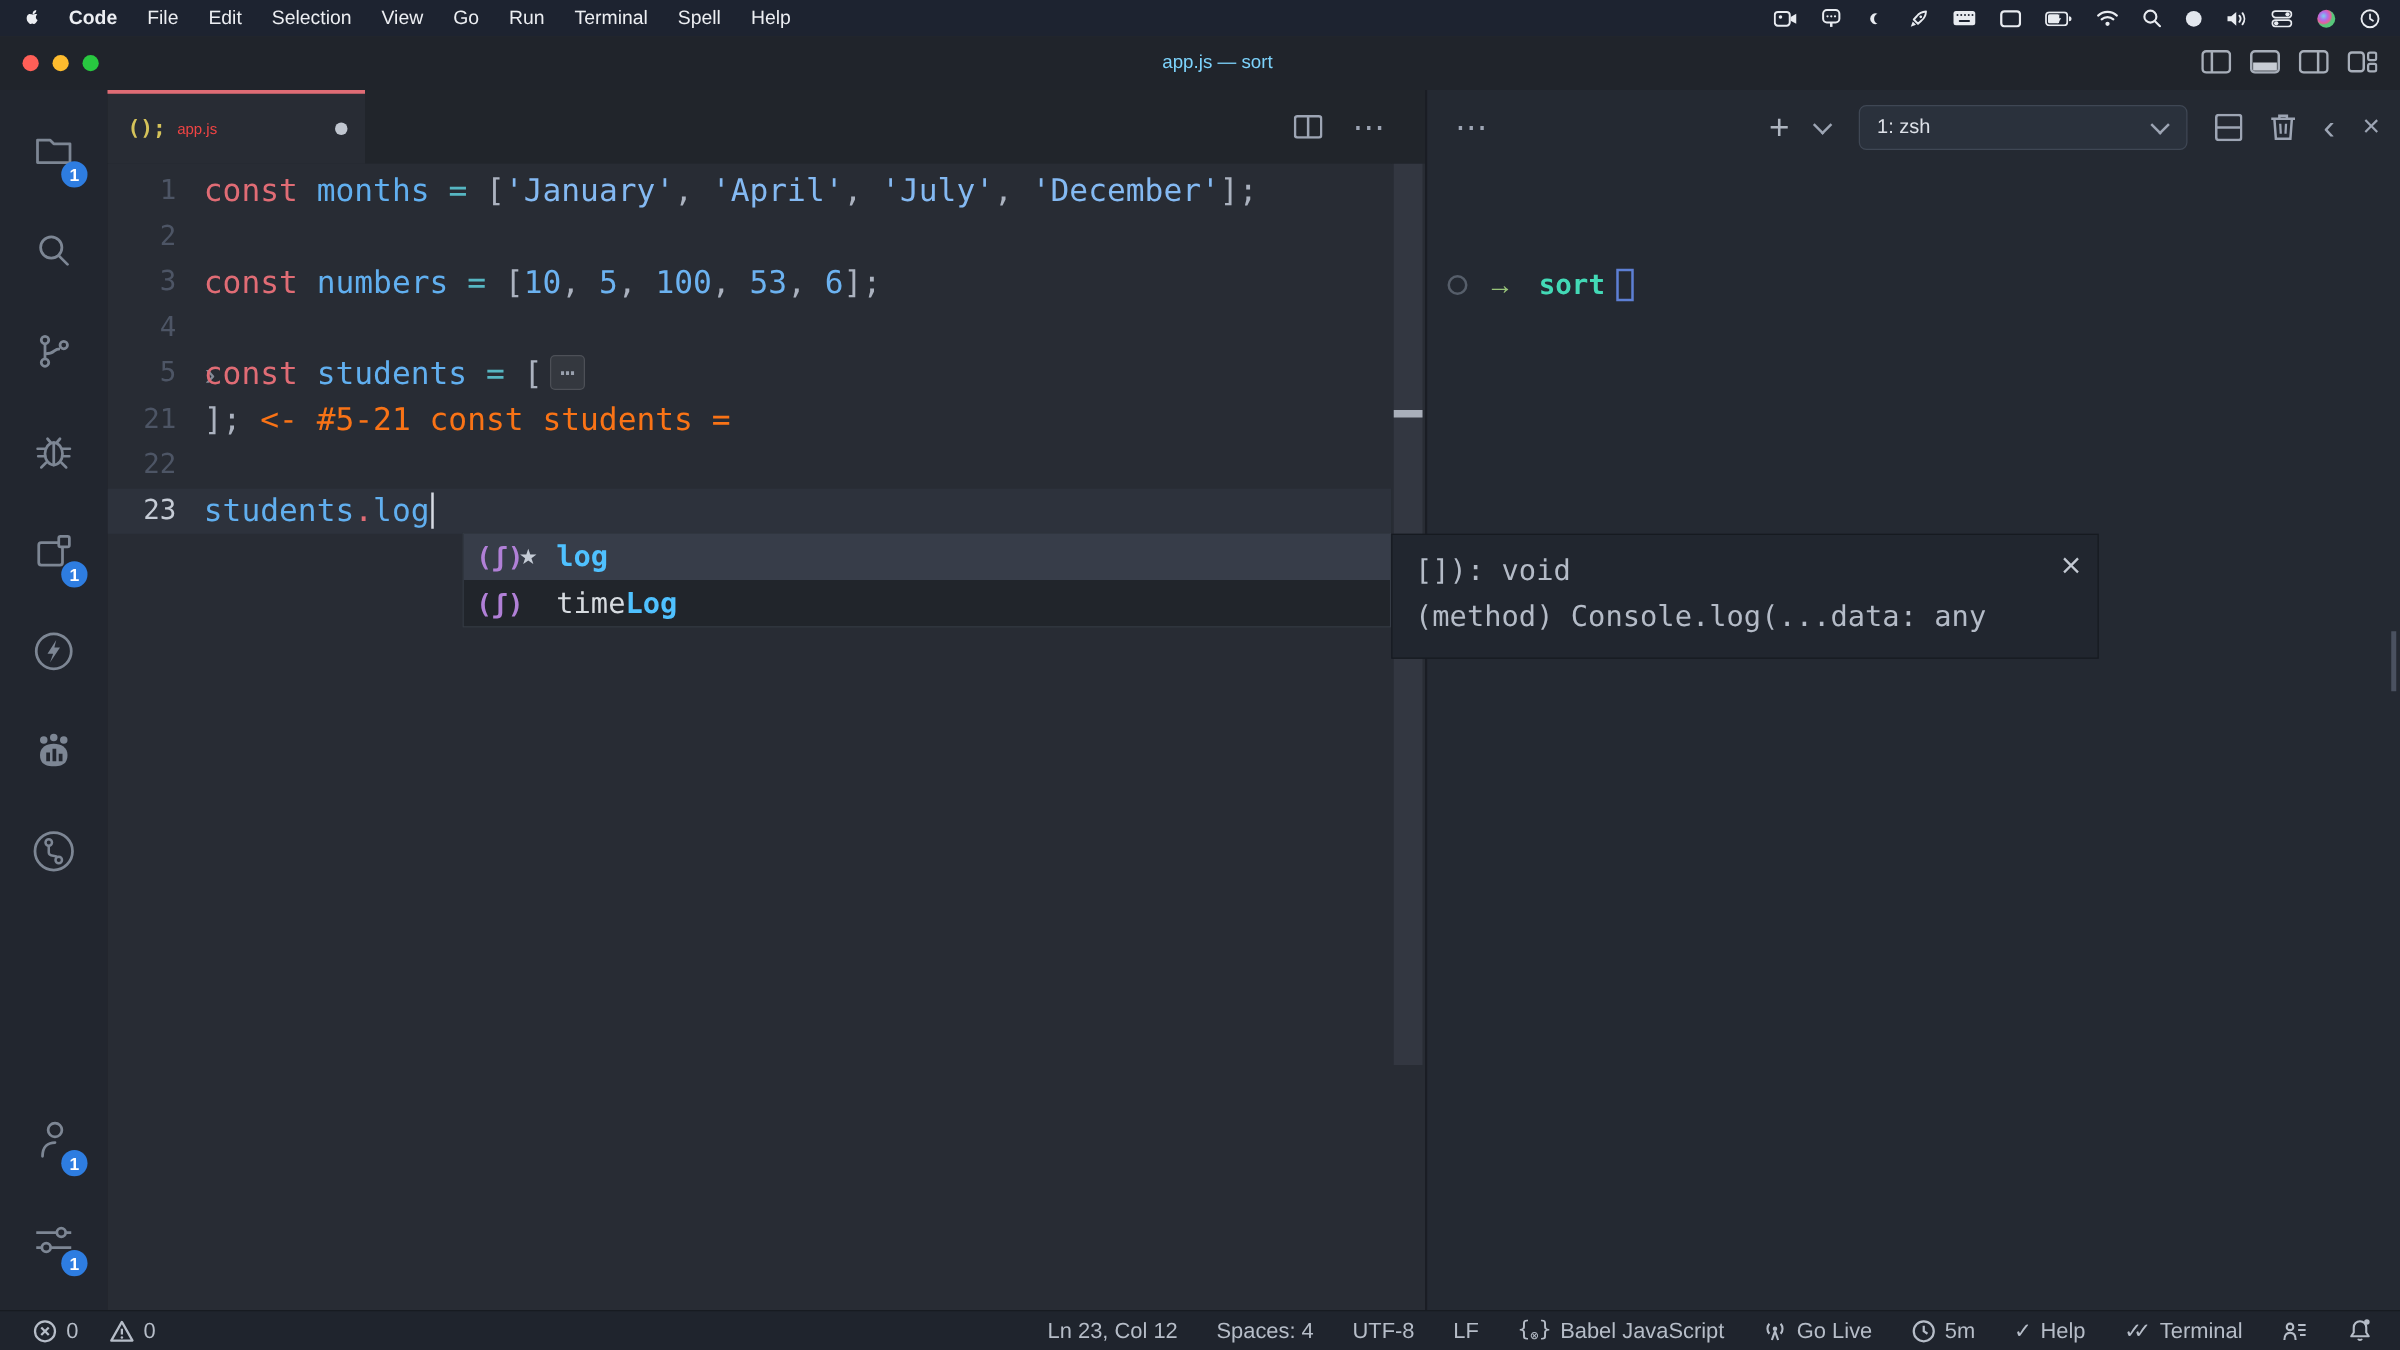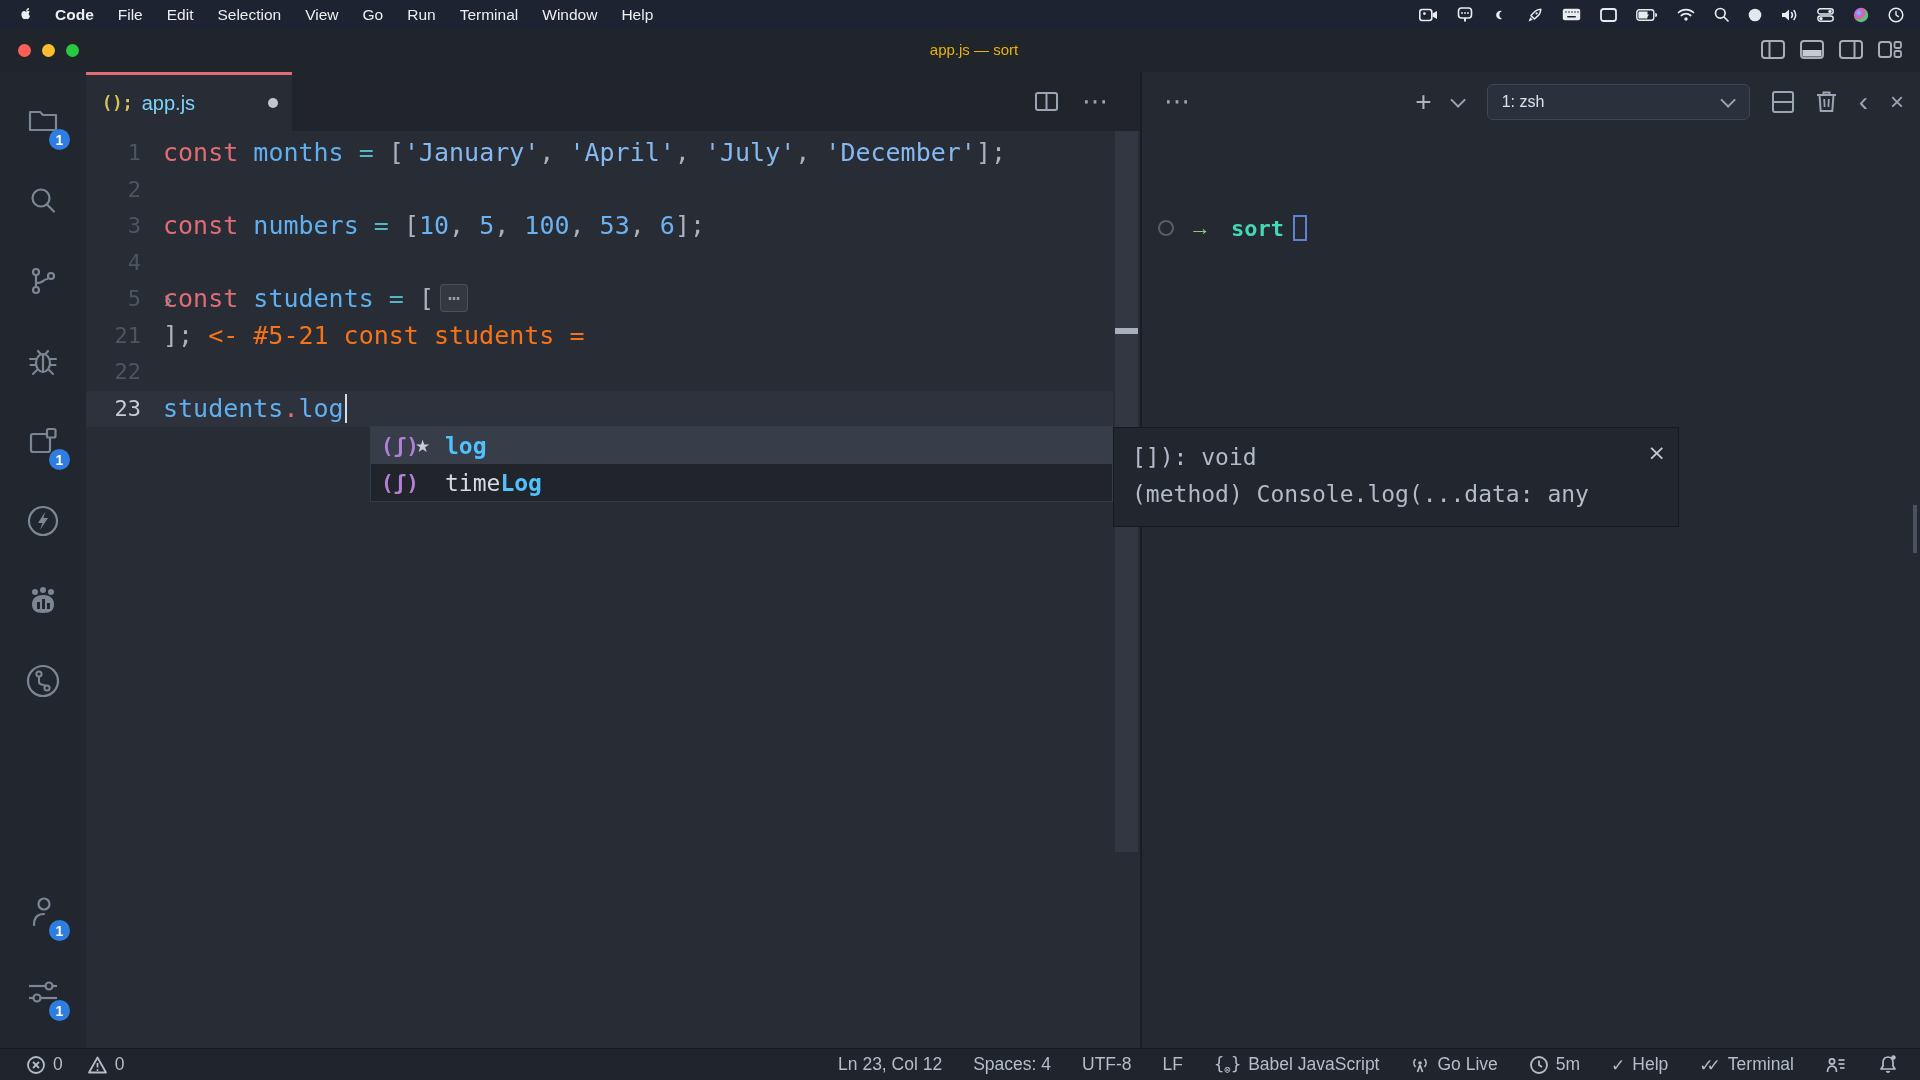--- a/index.html
+++ b/index.html
@@ -13,36 +13,36 @@
            display:flex;align-items:center;color:#eceef2;font-size:15.5px;}
   .menubar .apple{margin:0 8px 0 18px;}
   .menu-item{padding:0 12px;font-weight:500;}
   .menu-item.bold{font-weight:700;}
   .menu-status{margin-left:auto;display:flex;align-items:center;gap:19px;padding-right:16px;}
 
   
   .titlebar{position:absolute;left:0;top:29px;width:1920px;height:43px;background:#20242b;}
   .traffic{position:absolute;left:18px;top:15px;display:flex;gap:11px;}
   .tl{width:13px;height:13px;border-radius:50%;}
-  .win-title{position:absolute;left:0;right:0;top:12px;text-align:center;color:#eab308;font-size:15px;padding-left:28px;}
+  .win-title{position:absolute;left:0;right:0;top:12px;text-align:center;color:#7dd3fc;font-size:15px;padding-left:28px;}
   .layout-controls{position:absolute;right:18px;top:11px;display:flex;gap:15px;align-items:center;}
 
   
   .activitybar{position:absolute;left:0;top:72px;width:86px;height:976px;background:#22262f;
                border-right:1px solid #1a1d24;}
   .ab-item{position:absolute;left:0;width:86px;height:70px;display:flex;align-items:center;justify-content:center;}
   .ab-badge{position:absolute;right:16px;bottom:6px;min-width:21px;height:21px;border-radius:11px;
             color:#fff;font-size:14px;font-weight:700;display:flex;align-items:center;justify-content:center;}
 
   
   .tabbar{position:absolute;left:86px;top:72px;width:1054px;height:59px;background:#21252b;}
   .tab{position:absolute;left:0;top:0;width:206px;height:59px;background:#282c34;border-top:3px solid;
        display:flex;align-items:center;box-sizing:border-box;padding:0 14px 0 16px;}
   .tab-icon{font-family:"DejaVu Sans Mono",monospace;font-weight:700;font-size:17px;color:#d5c35a;margin-right:9px;}
-  .tab-label{color:#7dd3fc;font-size:20px;}
+  .tab-label{color:#ef4444;font-size:12px;}
   .tab-dot{width:10px;height:10px;border-radius:50%;background:#c0c6cf;margin-left:auto;}
   .editor-actions{position:absolute;right:30px;top:0;height:59px;display:flex;align-items:center;gap:24px;color:#9da5b4;}
 
   .editor{position:absolute;left:86px;top:131px;width:1027px;height:917px;background:#282c34;overflow:hidden;}
   .cur-line-hl{position:absolute;left:0;width:1027px;height:36.5px;background:#2d323c;}
   .gutter{position:absolute;left:0;top:4px;width:77px;}
   .gline{position:absolute;right:22px;height:36.5px;line-height:36.5px;color:#4d5565;
          font-family:"DejaVu Sans Mono",monospace;font-size:22px;text-align:right;}
   .gline.act{color:#c6ccd6;}
   .fold-chev{position:absolute;left:36px;top:0;color:#848b98;font-size:26px;font-family:"Liberation Sans",sans-serif;}
@@ -116,21 +116,21 @@
     </span>
     <span id="menu-items" style="display:flex">
         <span class="menu-item bold">Code</span>
         <span class="menu-item">File</span>
         <span class="menu-item">Edit</span>
         <span class="menu-item">Selection</span>
         <span class="menu-item">View</span>
         <span class="menu-item">Go</span>
         <span class="menu-item">Run</span>
         <span class="menu-item">Terminal</span>
-        <span class="menu-item">Window</span>
+        <span class="menu-item">Spell</span>
         <span class="menu-item">Help</span>
       </span>
     <span class="menu-status" id="menu-status">
         <span class="icon">
           <svg width="19" height="14" viewBox="0 0 19 14">
             <rect x="0.8" y="1.5" width="12" height="11" rx="2.5" fill="none" stroke="#e8ebf0" stroke-width="1.6"></rect>
             <circle cx="5.4" cy="5.6" r="1.4" fill="#e8ebf0"></circle>
             <path d="M13.5 5.5L18 3v8l-4.5-2.5z" fill="#e8ebf0"></path>
           </svg>
         </span>

